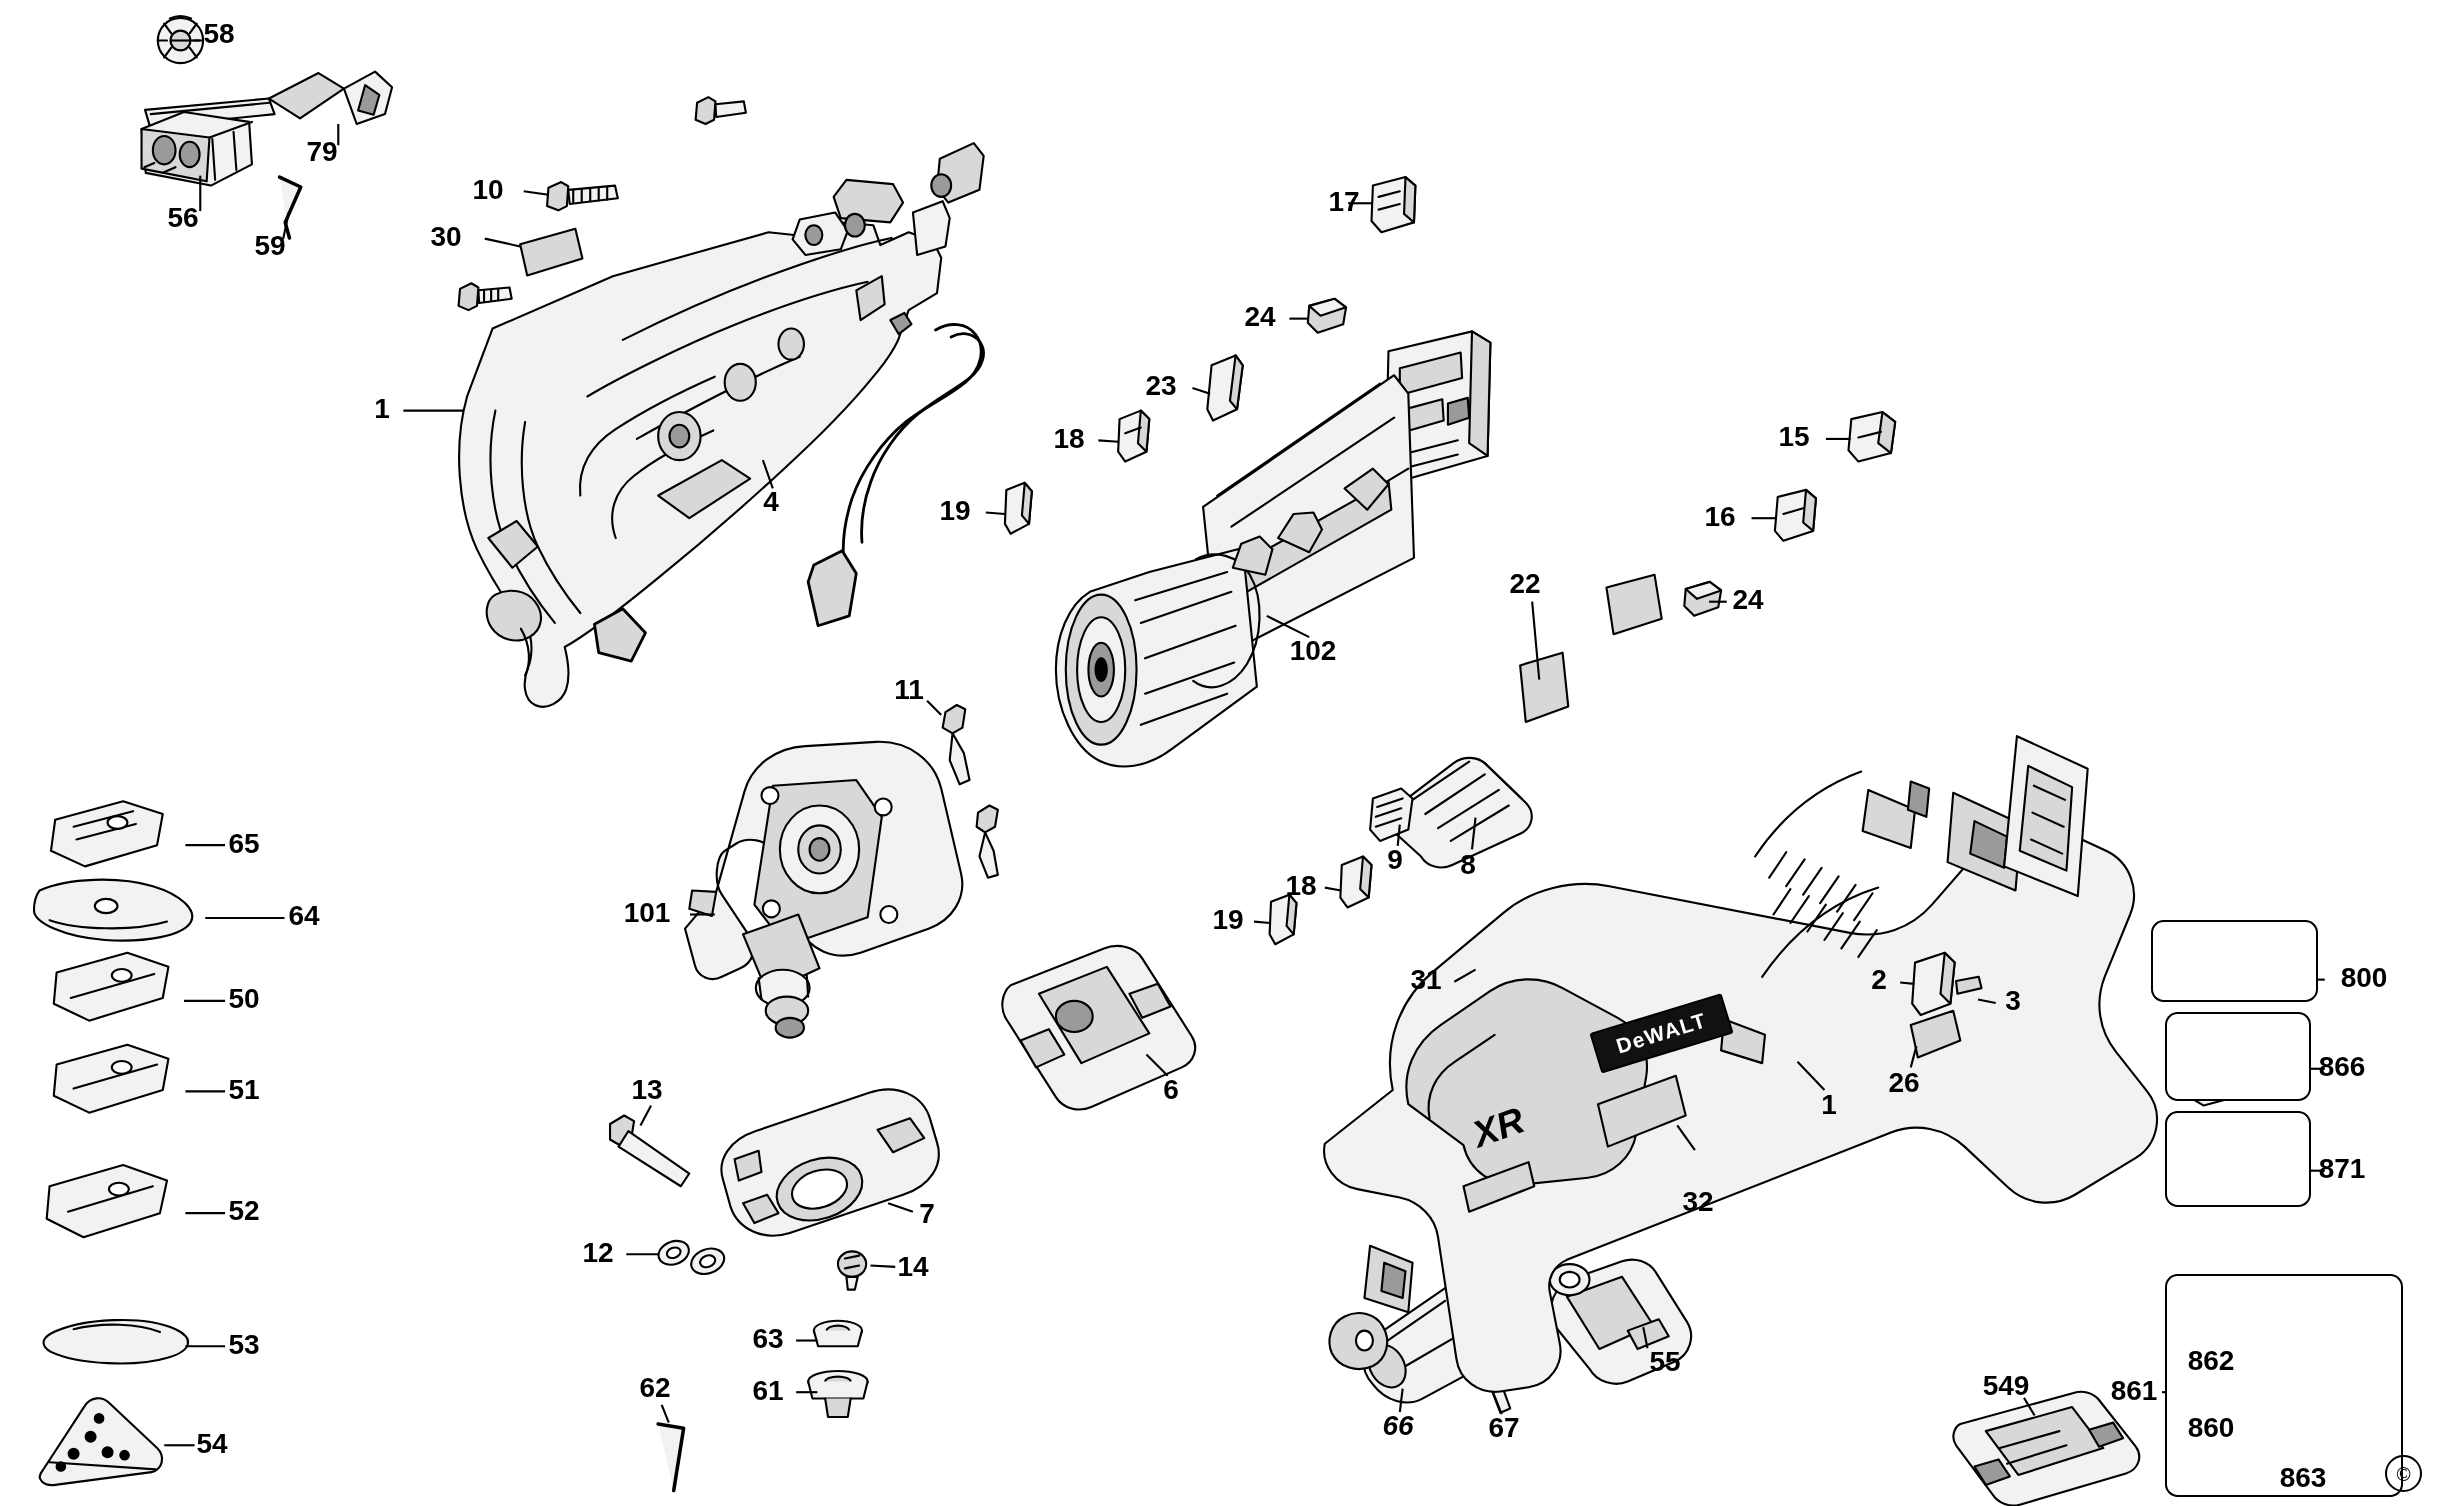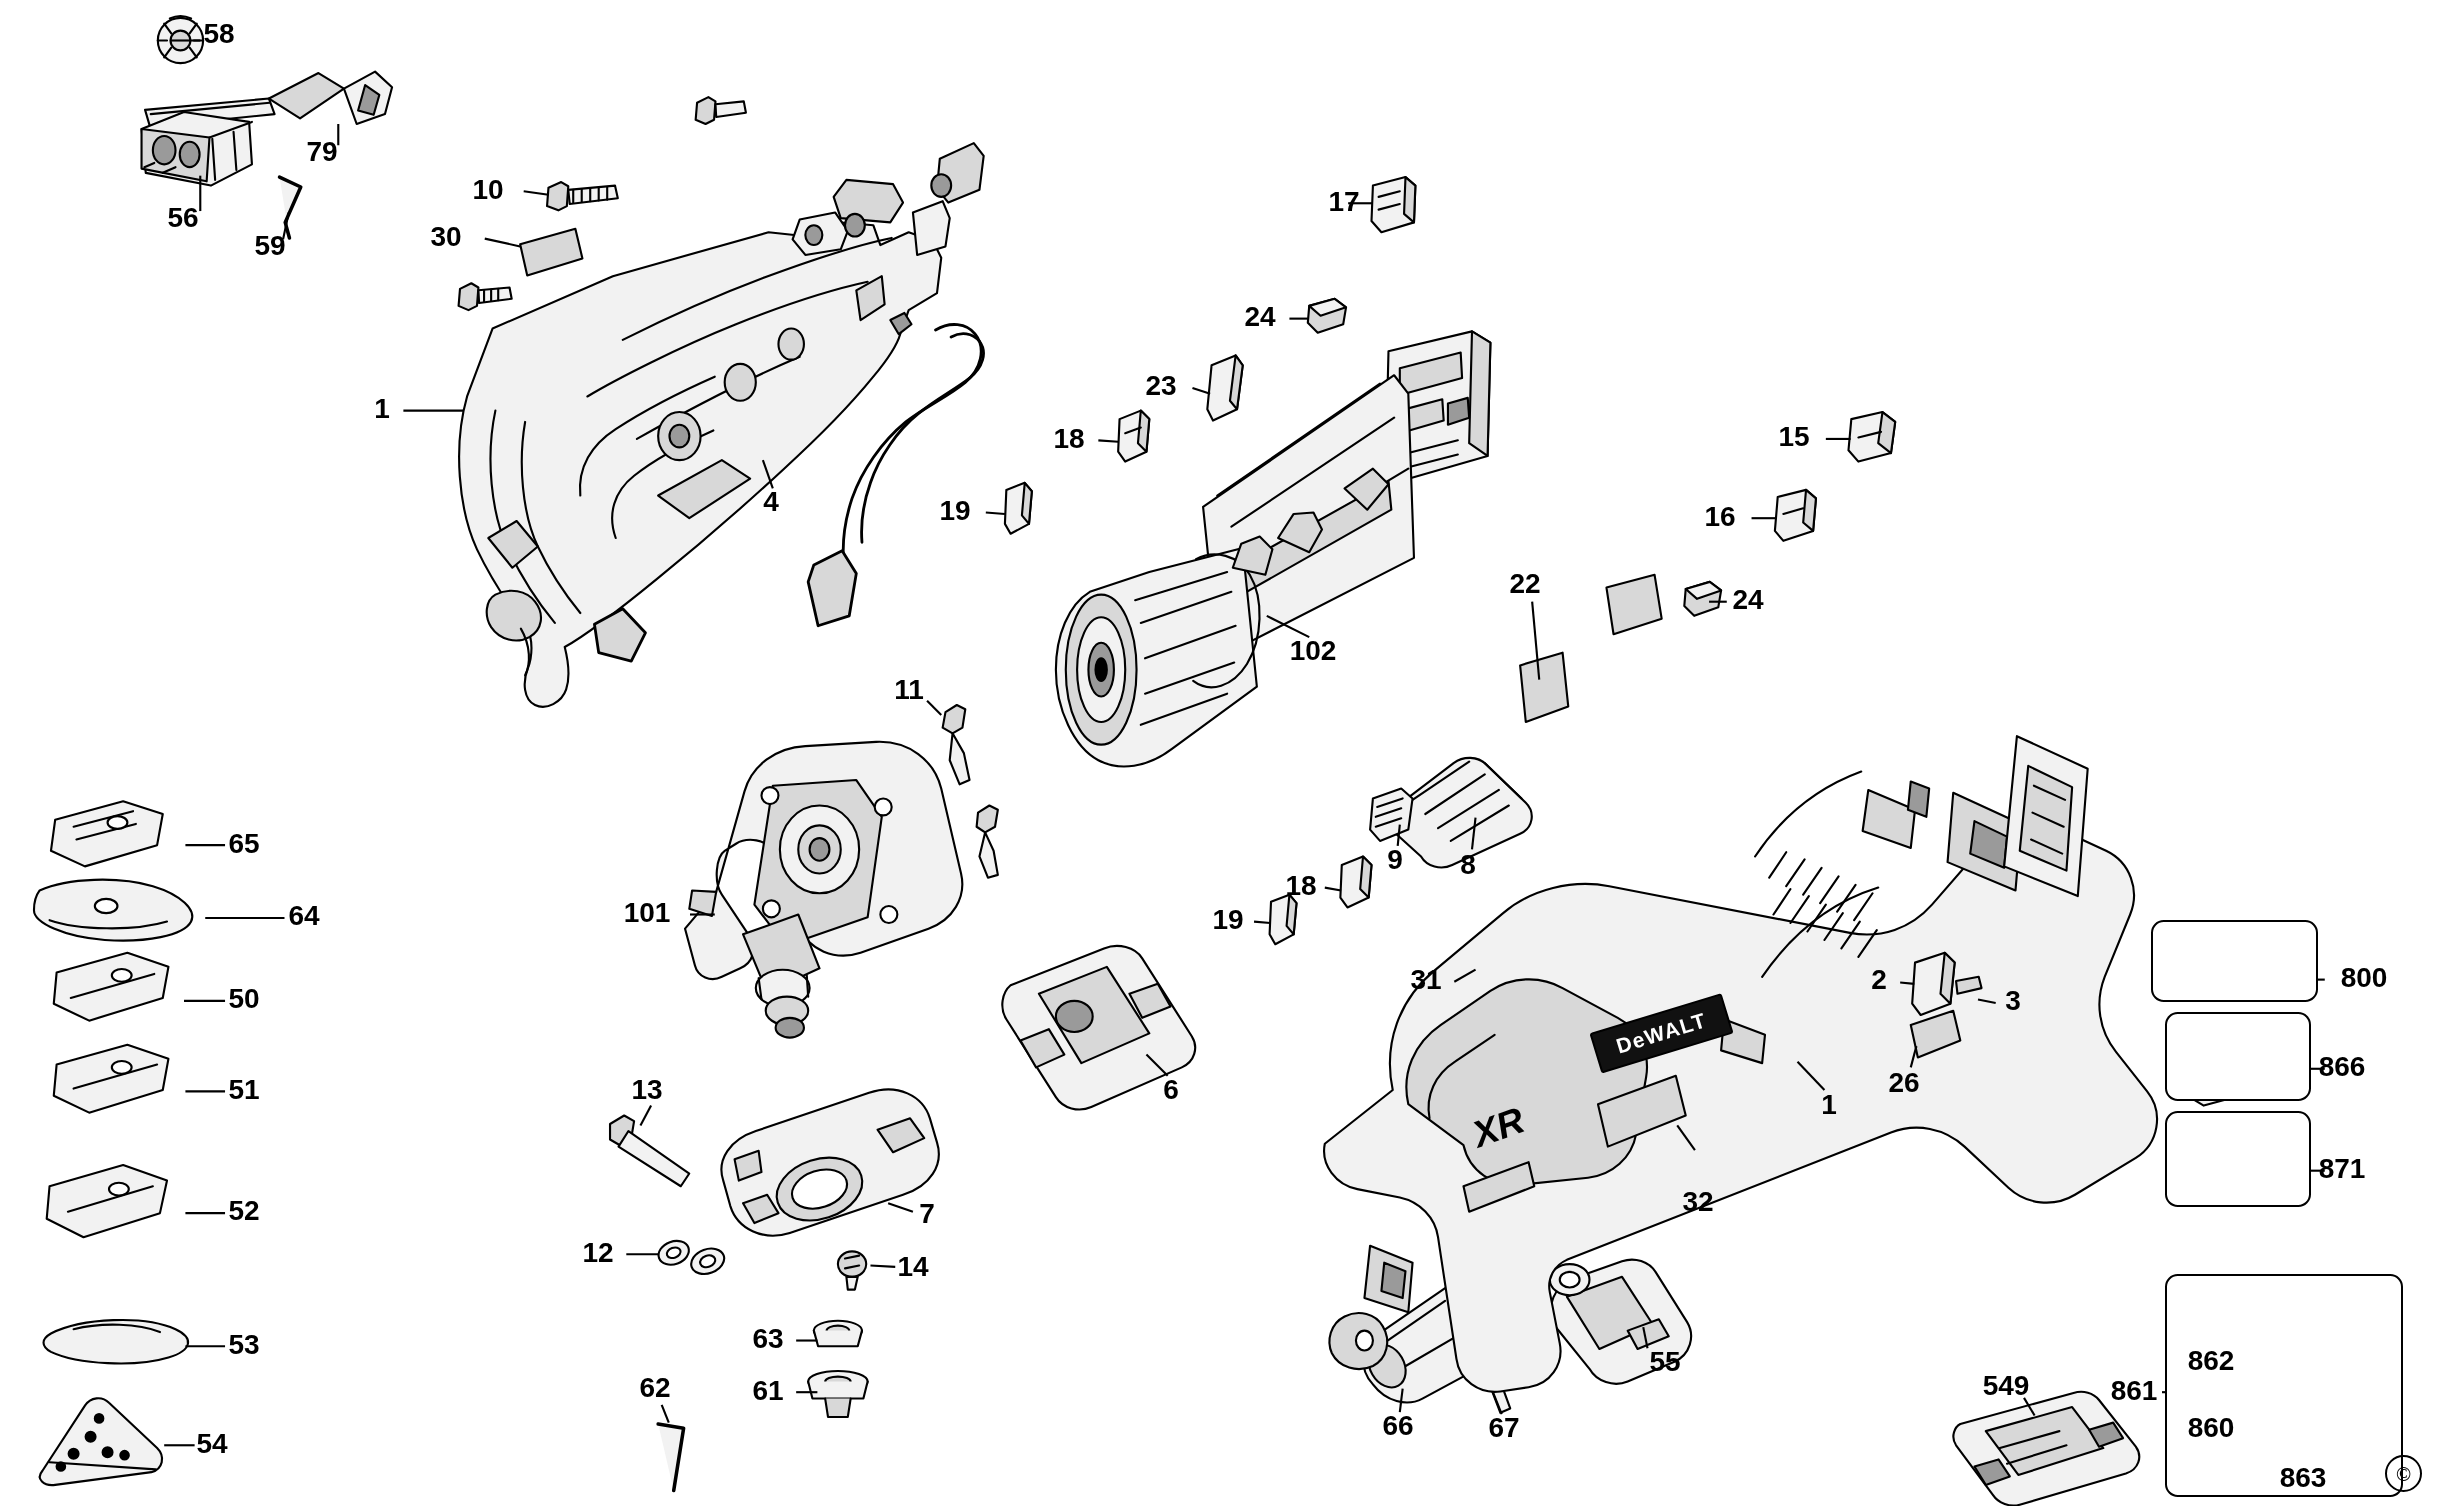--- a/index.html
+++ b/index.html
@@ -541,21 +541,21 @@
       <div class="lbl" style="left: 1829px; top: 1105px; font-size: 28px; transform: translate(-50%, -50%);">1</div>
       <div class="lbl" style="left: 1698px; top: 1164px; font-size: 28px; transform: translate(-50%, -50%); margin-top: 38px;">32</div>
       <div class="lbl" style="left: 647px; top: 1090px; font-size: 28px; transform: translate(-50%, -50%);">13</div>
       <div class="lbl" style="left: 1171px; top: 1090px; font-size: 28px; transform: translate(-50%, -50%);">6</div>
       <div class="lbl" style="left: 927px; top: 1214px; font-size: 28px; transform: translate(-50%, -50%);">7</div>
       <div class="lbl" style="left: 598px; top: 1253px; font-size: 28px; transform: translate(-50%, -50%);">12</div>
       <div class="lbl" style="left: 913px; top: 1267px; font-size: 28px; transform: translate(-50%, -50%);">14</div>
       <div class="lbl" style="left: 768px; top: 1339px; font-size: 28px; transform: translate(-50%, -50%);">63</div>
       <div class="lbl" style="left: 768px; top: 1391px; font-size: 28px; transform: translate(-50%, -50%);">61</div>
       <div class="lbl" style="left: 655px; top: 1388px; font-size: 28px; transform: translate(-50%, -50%);">62</div>
-      <div class="lbl" style="left: 1398px; top: 1426px; font-size: 28px; transform: translate(-50%, -50%);">66</div>
+      <div class="lbl" style="left: 1398px; top: 1426px; font-size: 28px; transform: translate(-50%, -50%); font-style: italic;">66</div>
       <div class="lbl" style="left: 1504px; top: 1428px; font-size: 28px; transform: translate(-50%, -50%);">67</div>
       <div class="lbl" style="left: 1649px; top: 1362px; font-size: 28px; transform: translate(-50%, -50%); margin-left: 16px;">55</div>
       <div class="lbl" style="left: 244px; top: 844px; font-size: 28px; transform: translate(-50%, -50%);">65</div>
       <div class="lbl" style="left: 304px; top: 916px; font-size: 28px; transform: translate(-50%, -50%);">64</div>
       <div class="lbl" style="left: 244px; top: 999px; font-size: 28px; transform: translate(-50%, -50%);">50</div>
       <div class="lbl" style="left: 244px; top: 1090px; font-size: 28px; transform: translate(-50%, -50%);">51</div>
       <div class="lbl" style="left: 244px; top: 1211px; font-size: 28px; transform: translate(-50%, -50%);">52</div>
       <div class="lbl" style="left: 244px; top: 1345px; font-size: 28px; transform: translate(-50%, -50%);">53</div>
       <div class="lbl" style="left: 212px; top: 1444px; font-size: 28px; transform: translate(-50%, -50%);">54</div>
       <div class="lbl" style="left: 2342px; top: 978px; font-size: 28px; transform: translate(-50%, -50%); margin-left: 22px;">800</div>

